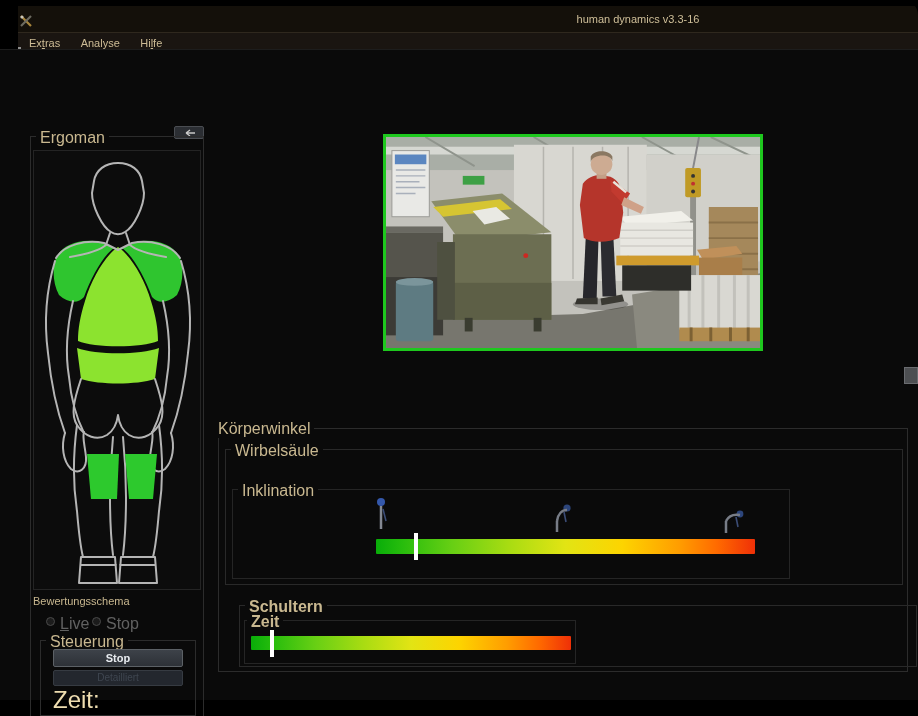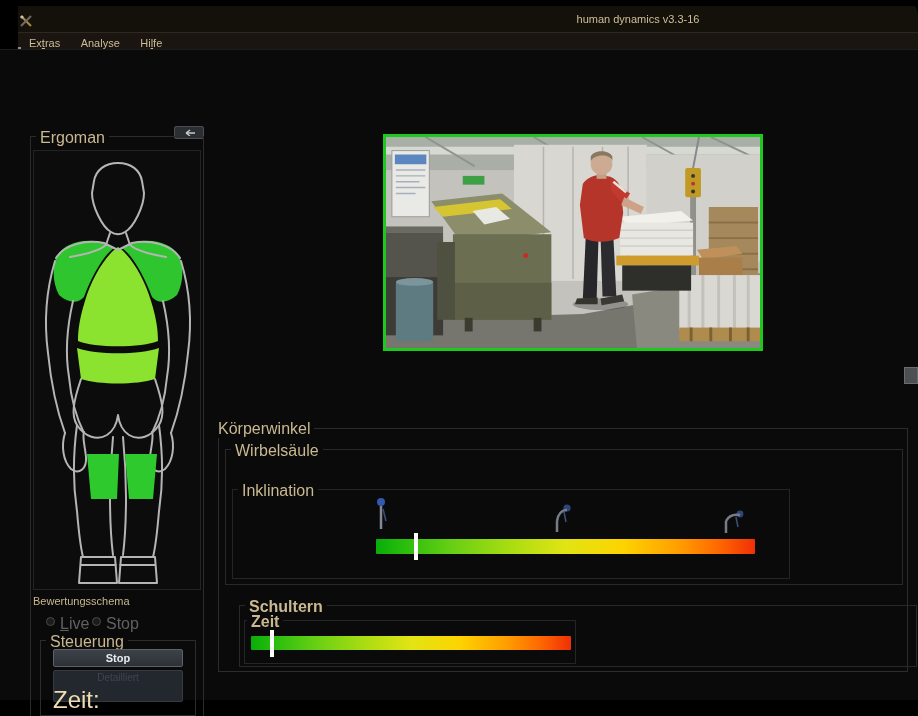--- a/index.html
+++ b/index.html
@@ -36,21 +36,21 @@
   .figure-box{position:absolute;left:33px;top:100px;width:168px;height:440px;
     border:1px solid #242424;background:#0c0c0c;}
   .bew-label{position:absolute;left:33px;top:545px;color:var(--label_tan);font-size:11px;}
   .radio{position:absolute;width:9px;height:9px;border-radius:50%;
     border:1px solid #4a4a4a;background:#1c1c1c;}
   .radio-label{position:absolute;color:#616161;font-size:16px;}
   .radio-label u{text-decoration:underline;}
   .btn-stop{position:absolute;left:12px;top:8px;width:130px;height:18px;
     background:linear-gradient(#3d4249,#2d3137);border:1px solid #5c6166;border-radius:2px;
     color:#e8ecf0;font-size:11px;font-weight:bold;text-align:center;line-height:16px;}
-  .btn-detail{position:absolute;left:12px;top:29px;width:130px;height:32px;
+  .btn-detail{position:absolute;left:12px;top:29px;width:130px;height:16px;
     background:#23272e;border:1px solid #363b42;border-radius:2px;
     color:#3f4650;font-size:10px;text-align:center;line-height:14px;}
   .zeit{position:absolute;left:12px;top:45px;color:var(--zeit_color,#eeddb0);font-size:24px;}
 
   
   .video{position:absolute;left:383px;top:84px;width:380px;height:217px;
     border:3px solid var(--video_border_green,#1ec81e);background:#9a9a94;}
   .video svg{display:block;width:100%;height:100%;}
 
   

